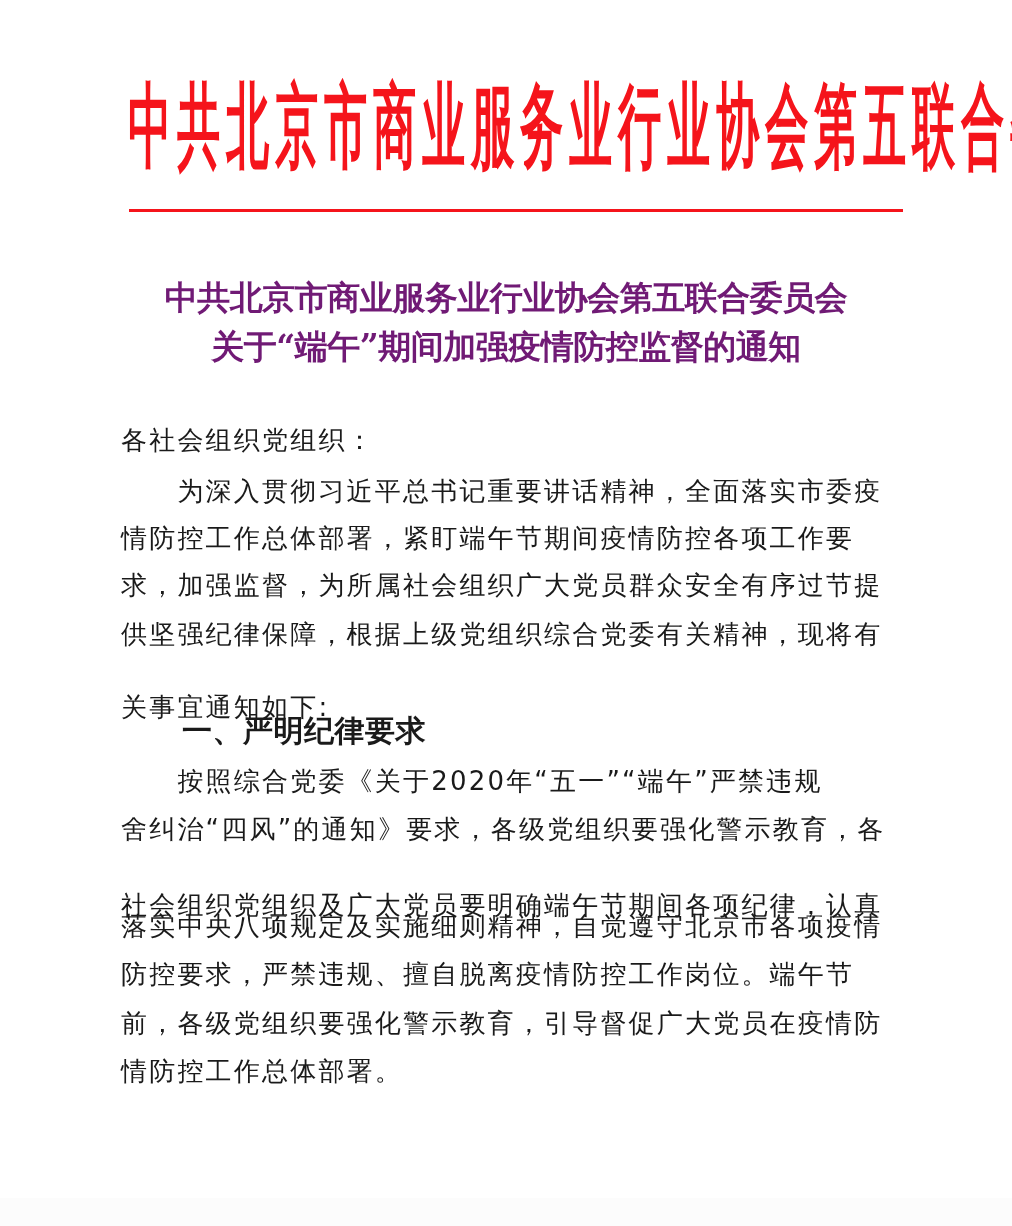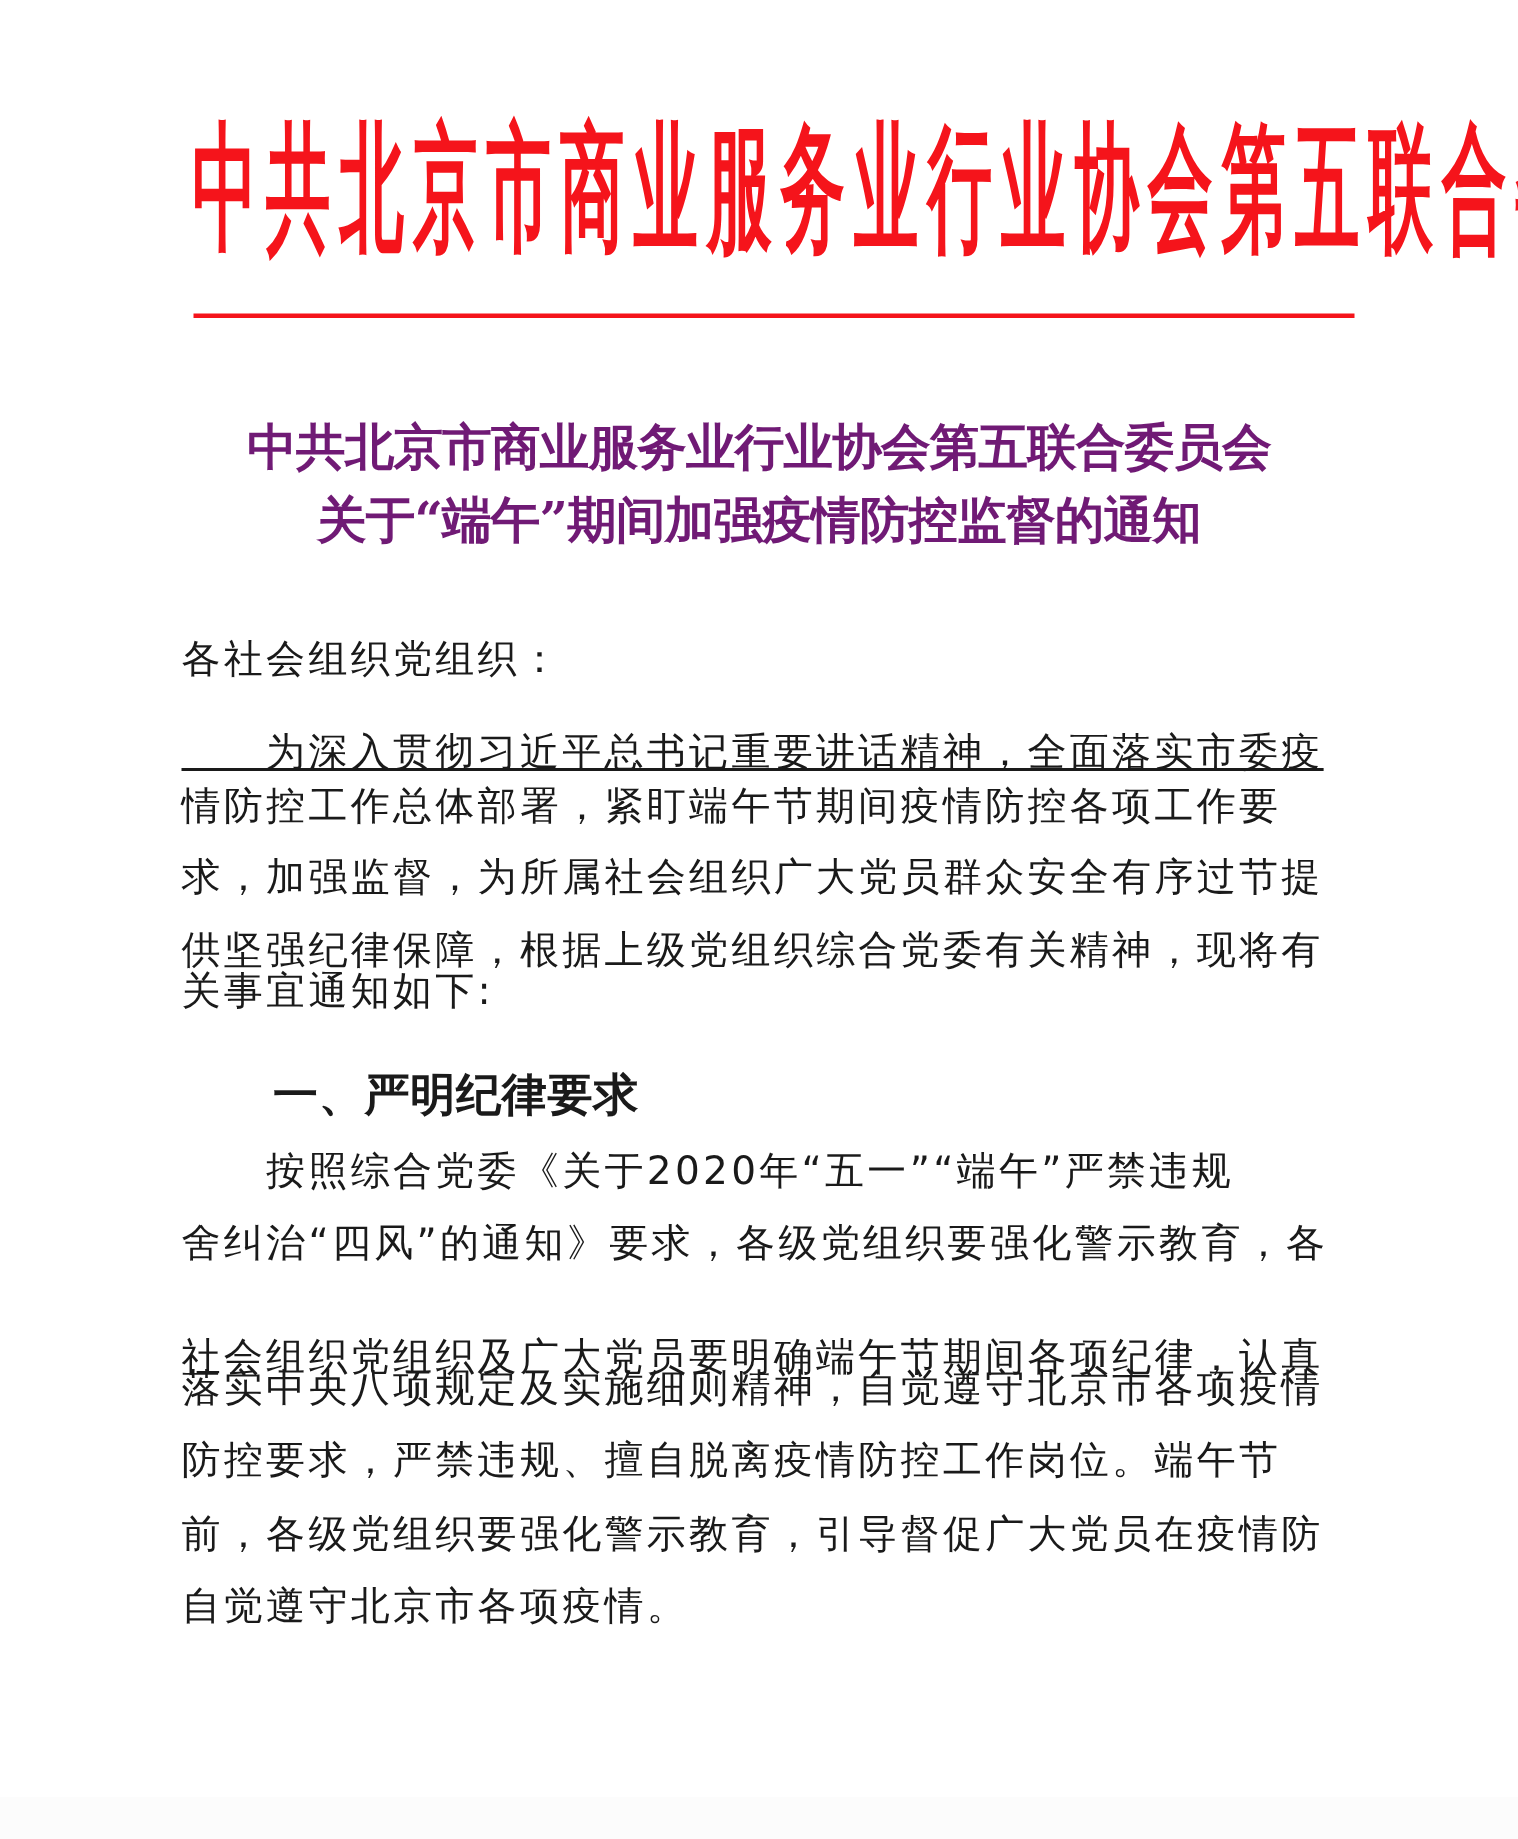--- a/index.html
+++ b/index.html
@@ -124,31 +124,31 @@
     </div>
 
   <div class="red-rule"></div>
 
   <div class="title title-1">中共北京市商业服务业行业协会第五联合委员会</div>
   <div class="title title-2">关于“端午”期间加强疫情防控监督的通知</div>
 
   <div class="body-text" style="top:0;">
     <div class="line" style="top:425px;">各社会组织党组织：</div>
 
-    <div class="line" style="top:487px;text-decoration:underline;">　　为深入贯彻习近平总书记重要讲话精神，全面落实市委疫</div>
+    <div class="line" style="top:476px;">　　为深入贯彻习近平总书记重要讲话精神，全面落实市委疫</div>
     <div class="line" style="top:523px;">情防控工作总体部署，紧盯端午节期间疫情防控各项工作要</div>
     <div class="line" style="top:570px;">求，加强监督，为所属社会组织广大党员群众安全有序过节提</div>
     <div class="line" style="top:619px;">供坚强纪律保障，根据上级党组织综合党委有关精神，现将有</div>
-    <div class="line" style="top:646px;">关事宜通知如下:</div>
+    <div class="line" style="top:692px;">关事宜通知如下:</div>
 
     <div class="line heading" style="top:716px;">　　一、严明纪律要求</div>
 
     <div class="line" style="top:766px;">　　按照综合党委《关于2020年“五一”“端午”严禁违规</div>
     <div class="line" style="top:814px;">舍纠治“四风”的通知》要求，各级党组织要强化警示教育，各</div>
     <div class="line" style="top:862px;margin-top:28px;">社会组织党组织及广大党员要明确端午节期间各项纪律，认真</div>
     <div class="line" style="top:911px;">落实中央八项规定及实施细则精神，自觉遵守北京市各项疫情</div>
     <div class="line" style="top:959px;">防控要求，严禁违规、擅自脱离疫情防控工作岗位。端午节</div>
     <div class="line" style="top:1008px;">前，各级党组织要强化警示教育，引导督促广大党员在疫情防</div>
-    <div class="line" style="top:1056px;">自觉遵守北京市各项疫情。</div>
+    <div class="line" style="top:1056px;">情防控工作总体部署。</div>
   </div>
 
   <div class="bottom-shade"></div>
 </div>
 
 </body></html>

